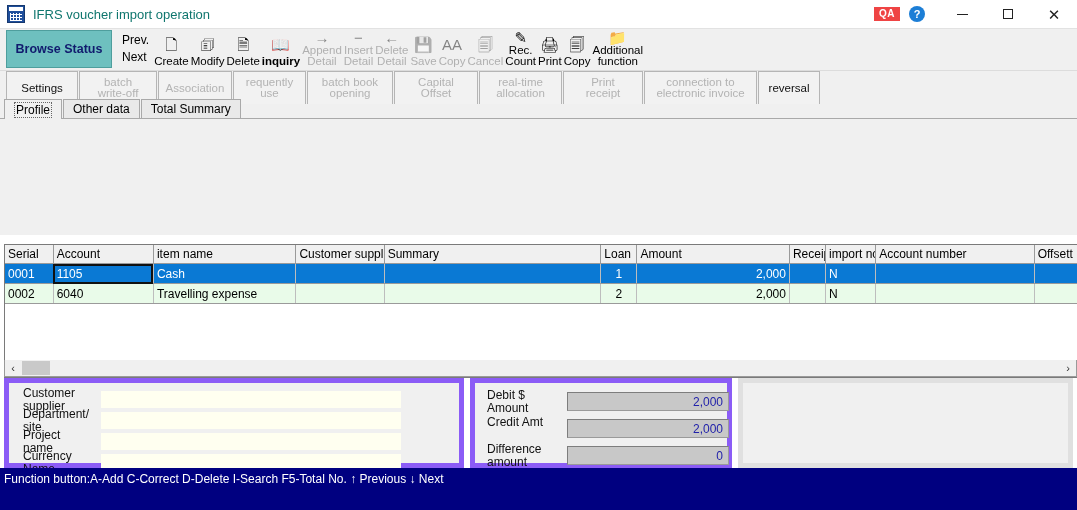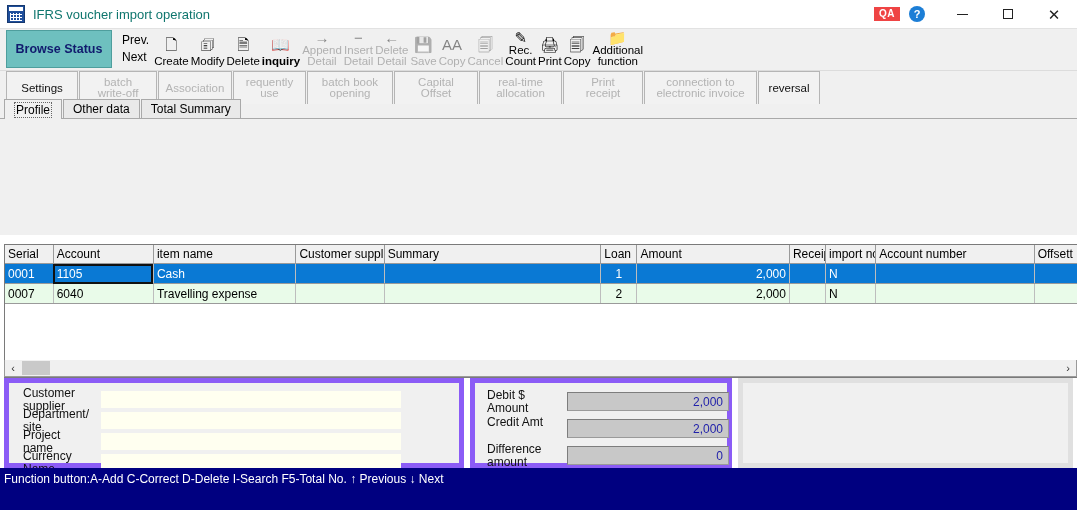--- a/index.html
+++ b/index.html
@@ -597,21 +597,21 @@
           <td style="width: 88px;"></td>
           <td style="width: 216px;"></td>
           <td class="ctr" style="width: 36px;">1</td>
           <td class="num" style="width: 152px;">2,000</td>
           <td style="width: 36px;"></td>
           <td style="width: 50px;">N</td>
           <td style="width: 158px;"></td>
           <td style="width: 80px;"></td>
         </tr>
         <tr class="">
-          <td style="width: 48px;">0007</td>
+          <td style="width: 48px;">0002</td>
           <td style="width: 100px;">6040</td>
           <td style="width: 142px;">Travelling expense</td>
           <td style="width: 88px;"></td>
           <td style="width: 216px;"></td>
           <td class="ctr" style="width: 36px;">2</td>
           <td class="num" style="width: 152px;">2,000</td>
           <td style="width: 36px;"></td>
           <td style="width: 50px;">N</td>
           <td style="width: 158px;"></td>
           <td style="width: 80px;"></td>

